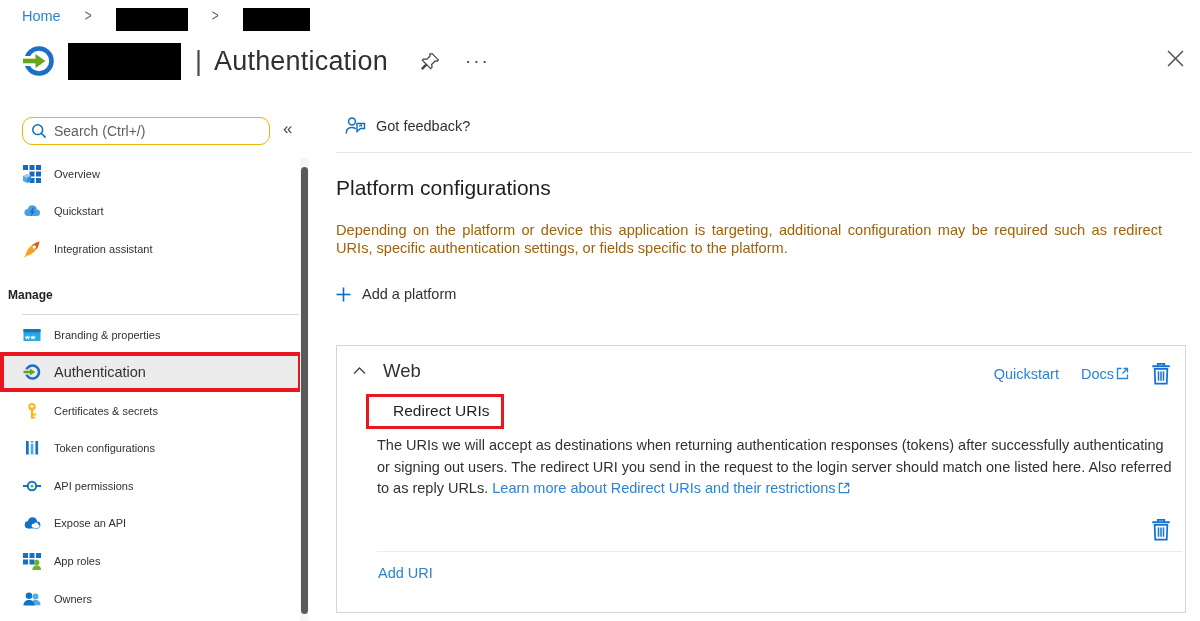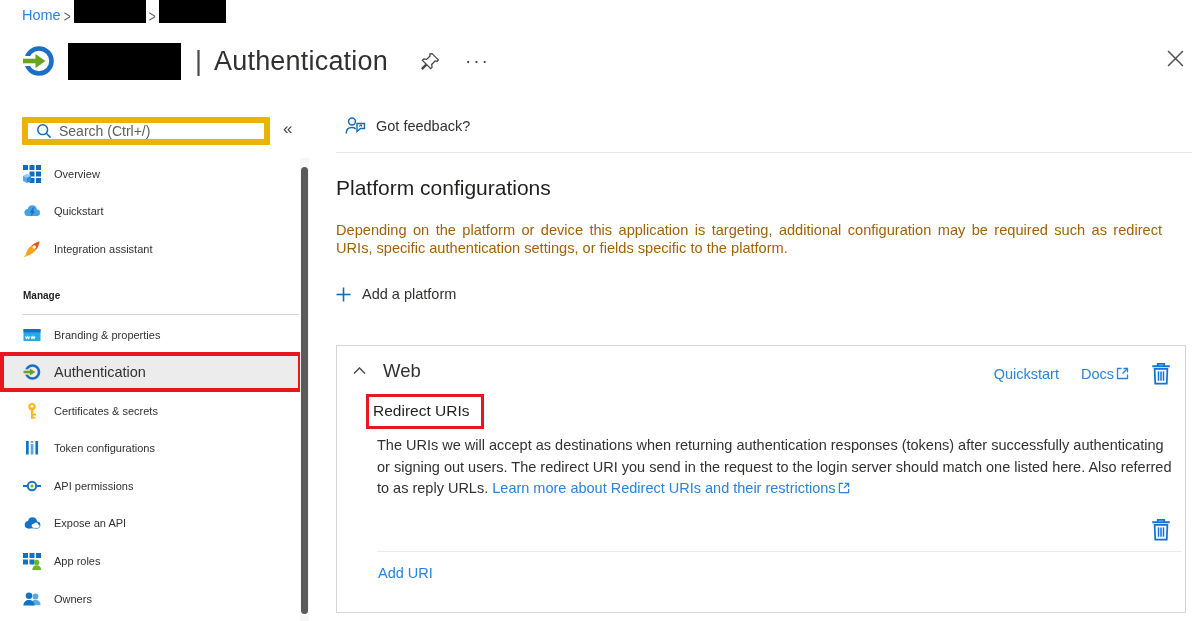--- a/index.html
+++ b/index.html
@@ -2,45 +2,45 @@
 <html><head>
 <meta charset="utf-8">
 <style>
   * { margin:0; padding:0; box-sizing:border-box; }
   html,body { width:1200px; height:621px; background:#fff; overflow:hidden;
     font-family:"Liberation Sans", sans-serif; color:#323130; }
   .abs { position:absolute; }
   a, .link { color:#2b83d8; text-decoration:none; cursor:pointer; }
 
   
-  .breadcrumb { top:0; left:22px; display:flex; align-items:flex-end; gap:3px; font-size:14.5px; }
+  .breadcrumb { top:8px; left:22px; display:flex; align-items:flex-start; gap:24px; font-size:14.5px; }
   .crumb-sep { color:#605e5c; font-size:12px; transform:scaleY(1.4); }
   .redacted-sm { background:#000; height:23px; }
 
   
   .title-row { top:41px; left:22px; display:flex; align-items:center; height:40px; }
   .redacted-title { width:113px; height:37px; background:#000; margin-left:12px; }
   .title-sep { font-size:27px; color:#4a4a4a; margin:0 12px 0 14px; font-weight:300; }
   .page-title { font-size:27px; color:#323130; letter-spacing:.2px; }
   .pin-btn { margin-left:32px; cursor:pointer; display:flex; }
   .more-btn { margin-left:24px; cursor:pointer; font-size:19px; color:#484644; letter-spacing:2px; line-height:10px; }
   .close-btn { top:50px; right:16px; cursor:pointer; display:flex; }
 
   
-  .searchbox { top:117px; left:22px; width:248px; height:28px; border:6px solid #eab308;
-    border-radius:1px; display:flex; align-items:center; padding:0 8px; gap:7px; background:#fff; }
+  .searchbox { top:117px; left:22px; width:248px; height:28px; border:1px solid #eab308;
+    border-radius:10px; display:flex; align-items:center; padding:0 8px; gap:7px; background:#fff; }
   .searchbox input { border:none; outline:none; width:100%; font-size:14px; font-family:inherit; color:#323130; }
   .searchbox input::placeholder { color:#605e5c; }
   .collapse-btn { top:119px; left:283px; font-size:17px; color:#444; cursor:pointer; }
 
   .nav-item { left:0; width:301px; height:37px; display:flex; align-items:center;
     padding-left:23px; gap:13px; font-size:11px; color:#323130; cursor:pointer; }
   .nav-item .ic { width:18px; height:18px; flex:0 0 18px; display:flex; }
   .nav-header { left:0; top:277px; width:301px; height:36px; display:flex; align-items:center;
-    padding-left:23px; font-size:10px; font-weight:700; color:#201f1e; }
+    padding-left:8px; font-size:12px; font-weight:700; color:#201f1e; }
   .side-divider { left:22px; top:314px; width:277px; height:1px; background:#d8d8d8; }
   .selected-wrap { left:0; top:352px; width:302px; height:40px; border:4px solid #e8171f;
     background:#ececec; display:flex; align-items:center; padding-left:19px; gap:13px;
     font-size:14.5px; cursor:pointer; }
   .scroll-track { left:300px; top:158px; width:9px; height:463px; background:#f6f6f6; }
   .scroll-thumb { left:301px; top:167px; width:7px; height:447px; background:#5a5a5a; border-radius:4px; }
 
   
   .feedback { left:345px; top:116px; display:flex; align-items:center; gap:10px;
     font-size:14.5px; color:#323130; cursor:pointer; }
@@ -49,21 +49,21 @@
   .main-desc { left:336px; top:221px; width:826px; font-size:14.6px; line-height:18px;
     color:#a16207; text-align:justify; }
   .add-platform { left:336px; top:286px; display:flex; align-items:center; gap:11px;
     font-size:14.5px; color:#323130; cursor:pointer;justify-content:center; }
 
   .web-panel { left:336px; top:345px; width:850px; height:268px; border:1px solid #d6d6d6; background:#fff; }
   .panel-header { top:14px; left:16px; display:flex; align-items:center; gap:17px; cursor:pointer; }
   .panel-title { font-size:18.5px; color:#323130; }
   .panel-links { top:16px; right:14px; display:flex; align-items:center; gap:22px; font-size:14.5px; }
   .ext-ic { margin-left:2px; vertical-align:-1px; }
-  .redirect-label { top:48px; left:29px; border:3px solid #e8171f; padding:5px 12px 6px 4px;
+  .redirect-label { top:48px; left:29px; border:3px solid #e8171f; padding:5px 12px 6px 24px;
     font-size:15.5px; color:#201f1e; }
   .panel-desc { top:89px; left:40px; width:795px; font-size:14.5px; line-height:21.5px; color:#323130; }
   .uri-trash { top:172px; right:14px; cursor:pointer; display:flex; }
   .uri-divider { top:205px; left:40px; right:3px; height:1px; background:#ebebeb; }
   .add-uri { top:219px; left:41px; font-size:14.5px; }
 </style>
 </head>
 <body>
 
 <div class="abs breadcrumb">

